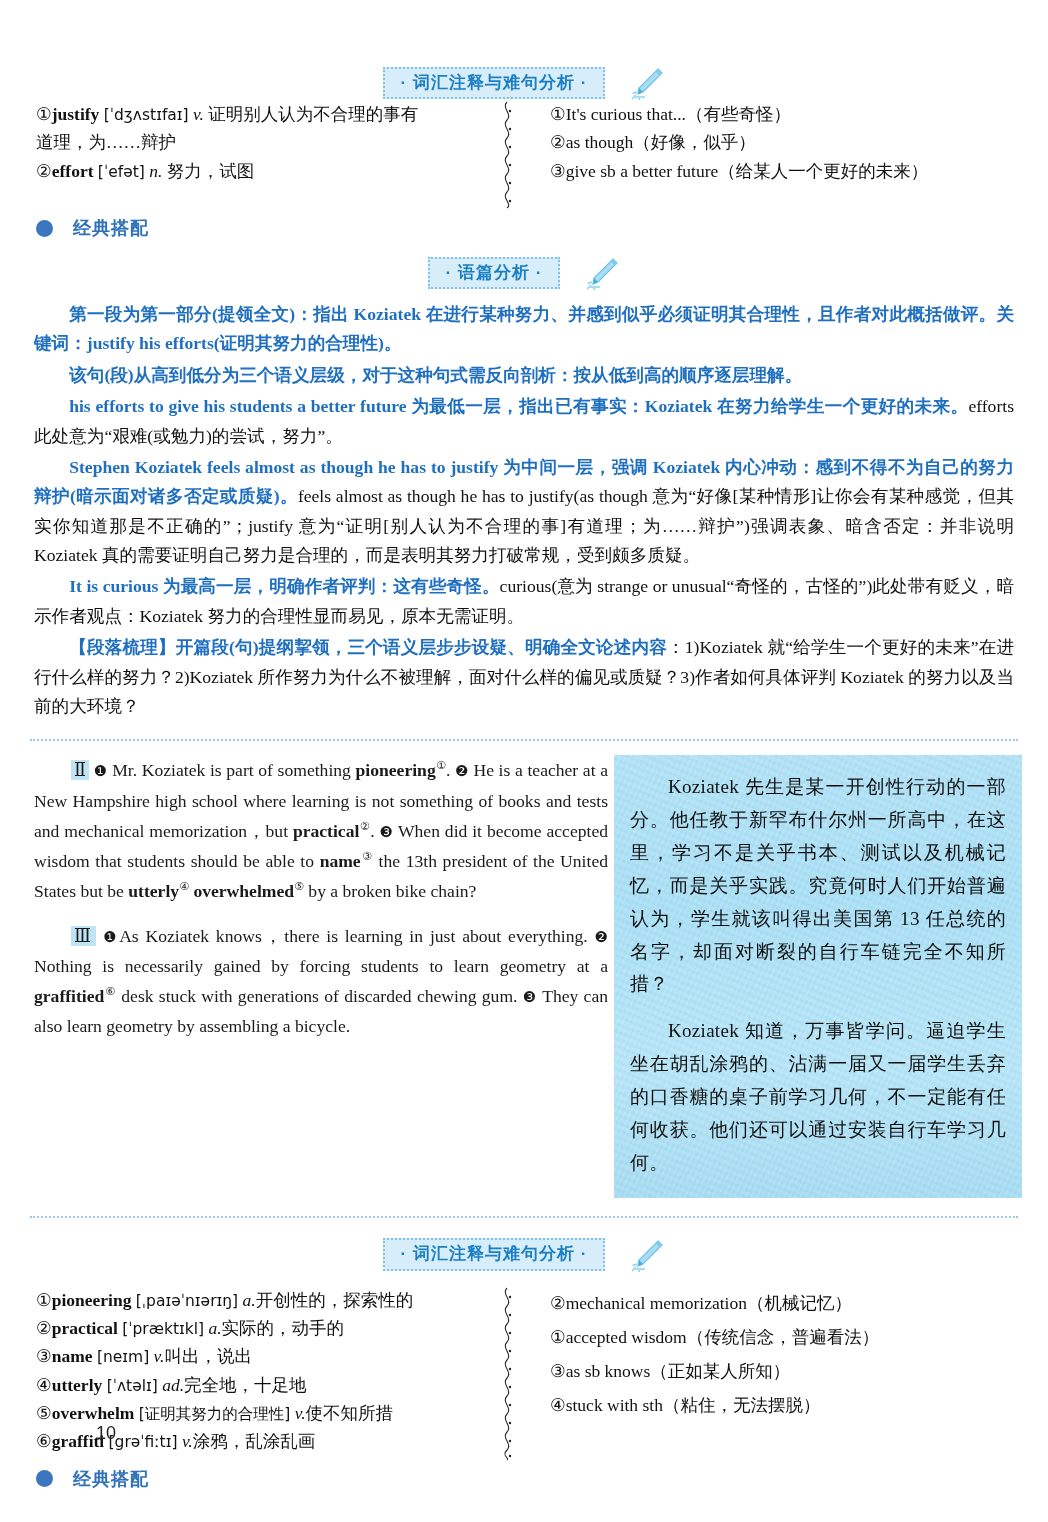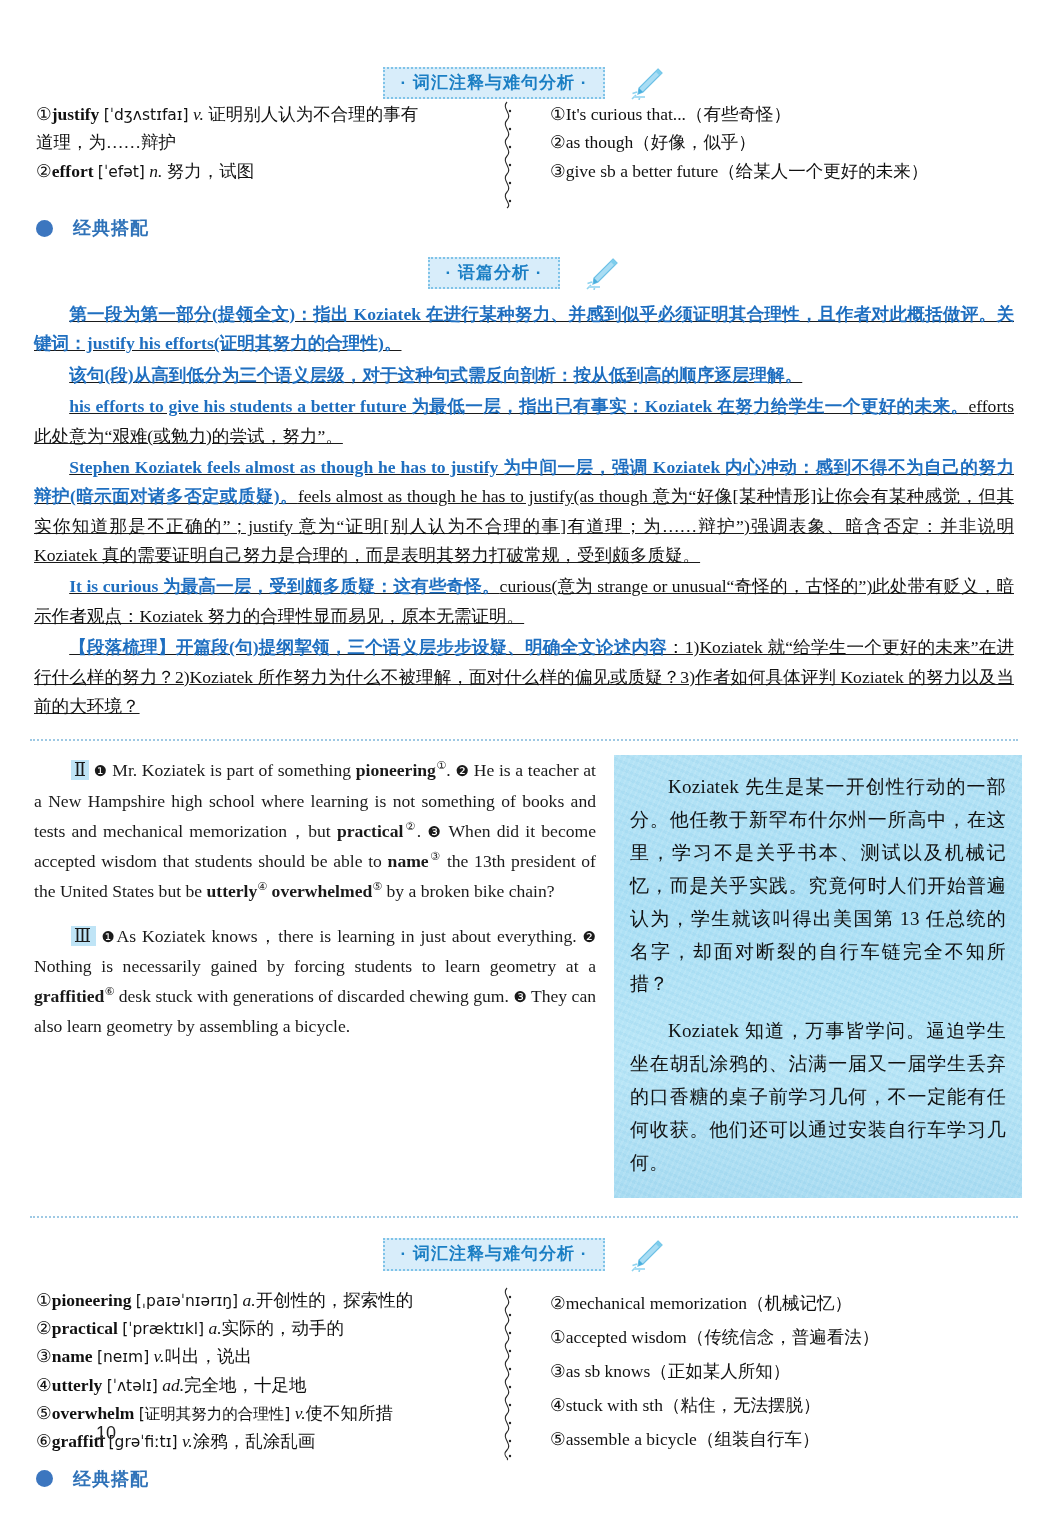--- a/index.html
+++ b/index.html
@@ -74,21 +74,21 @@
   }
   .analysis .bl { color:#1f6fc0; font-weight:bold; }
   .analysis .blk { color:#111; }
 
   
   .sep-dotted {
     border-top:2px dotted #9ec9e4;
     margin:0 30px;
     height:0;
   }
-  .passage-wrap { display:flex; padding:14px 26px 10px 34px; gap:18px; align-items:flex-start; }
+  .passage-wrap { display:flex; padding:14px 26px 10px 34px; gap:6px; align-items:flex-start; }
   .passage-col { flex:1 1 auto; width:520px; }
   .passage-col p {
     margin:0 0 14px 0;
     font-size:17.6px;
     line-height:1.72;
     text-align:justify;
     text-align-last:left;
     text-indent:0;
   }
   .passage-col p.indent { text-indent:2.1em; }
@@ -193,35 +193,35 @@
     <span class="hdr-pill">· 语篇分析 ·</span>
     <svg class="pen-icon" viewBox="0 0 36 34">
       <path d="M29 3 L33 7 L14 26 L9 28 L10 22 Z" fill="#a9ddf4" stroke="#6cc0e6" stroke-width="1.2"></path>
       <path d="M29 3 L33 7 L30.5 9.5 L26.5 5.5 Z" fill="#7ecdec"></path>
       <path d="M10 22 L14 26 L9.5 27.8 Z" fill="#4aaedd"></path>
       <path d="M7 29 L3 33 M8 26 L3.5 27.5 M11 30 L10 34" stroke="#8fd3ef" stroke-width="1.6" fill="none"></path>
       <path d="M5 31 L16 31" stroke="#a9ddf4" stroke-width="2" fill="none"></path>
     </svg>
   </div>
 
-  <div class="analysis" style="margin-top:10px;text-decoration:underline;">
+  <div class="analysis" style="margin-top:10px;">
     <p>
       <span class="bl">第一段为第一部分(提领全文)：指出 Koziatek 在进行某种努力、并感到似乎必须证明其合理性，且作者对此概括做评。关键词：justify his efforts(证明其努力的合理性)。</span>
     </p>
     <p>
       <span class="bl">该句(段)从高到低分为三个语义层级，对于这种句式需反向剖析：按从低到高的顺序逐层理解。</span>
     </p>
     <p>
       <span class="bl">his efforts to give his students a better future 为最低一层，指出已有事实：Koziatek 在努力给学生一个更好的未来。</span><span class="blk">efforts 此处意为“艰难(或勉力)的尝试，努力”。</span>
     </p>
     <p>
       <span class="bl">Stephen Koziatek feels almost as though he has to justify 为中间一层，强调 Koziatek 内心冲动：感到不得不为自己的努力辩护(暗示面对诸多否定或质疑)。</span><span class="blk">feels almost as though he has to justify(as though 意为“好像[某种情形]让你会有某种感觉，但其实你知道那是不正确的”；justify 意为“证明[别人认为不合理的事]有道理；为……辩护”)强调表象、暗含否定：并非说明 Koziatek 真的需要证明自己努力是合理的，而是表明其努力打破常规，受到颇多质疑。</span>
     </p>
     <p>
-      <span class="bl">It is curious 为最高一层，受到颇多质疑：这有些奇怪。</span><span class="blk">curious(意为 strange or unusual“奇怪的，古怪的”)此处带有贬义，暗示作者观点：Koziatek 努力的合理性显而易见，原本无需证明。</span>
+      <span class="bl">It is curious 为最高一层，明确作者评判：这有些奇怪。</span><span class="blk">curious(意为 strange or unusual“奇怪的，古怪的”)此处带有贬义，暗示作者观点：Koziatek 努力的合理性显而易见，原本无需证明。</span>
     </p>
     <p>
       <span class="bl">【段落梳理】开篇段(句)提纲挈领，三个语义层步步设疑、明确全文论述内容</span><span class="blk">：1)Koziatek 就“给学生一个更好的未来”在进行什么样的努力？2)Koziatek 所作努力为什么不被理解，面对什么样的偏见或质疑？3)作者如何具体评判 Koziatek 的努力以及当前的大环境？</span>
     </p>
   </div>
 
   <div class="sep-dotted" style="margin-top:18px;"></div>
 
   <div class="passage-wrap">
     <div class="passage-col">
@@ -300,21 +300,20 @@
           <circle cx="11" cy="137" r="1.2" fill="#222"></circle>
         <circle cx="11" cy="155" r="1.2" fill="#222"></circle>
           <circle cx="11" cy="170" r="1.2" fill="#222"></circle>
       </svg>
     </div>
     <div class="vocab-col right">
       <div class="vocab-line" style="line-height:1.95;">②mechanical memorization（机械记忆）</div>
       <div class="vocab-line" style="line-height:1.95;">①accepted wisdom（传统信念，普遍看法）</div>
       <div class="vocab-line" style="line-height:1.95;">③as sb knows（正如某人所知）</div>
       <div class="vocab-line" style="line-height:1.95;">④stuck with sth（粘住，无法摆脱）</div>
-      <div class="vocab-line" style="line-height:1.95;">⑤assemble a bicycle（组装自行车）</div>
     </div>
   </div>
 
   <div class="classic">
     <span class="dot"></span>
     <span class="txt">经典搭配</span>
   </div>
 
   <div class="pgnum">10</div>
 

